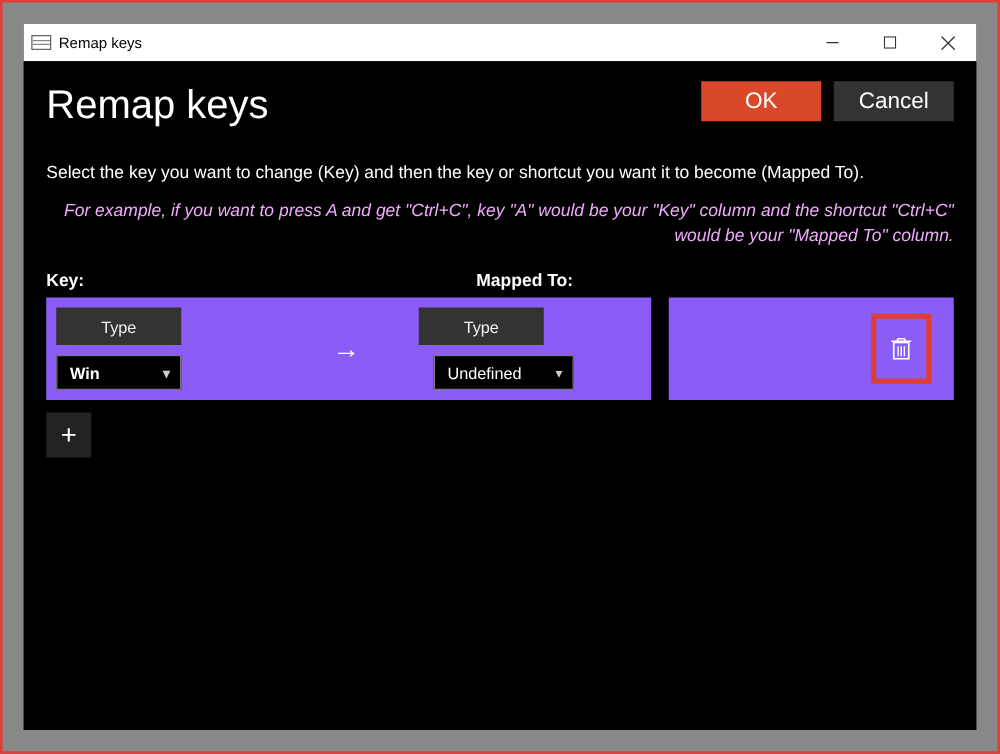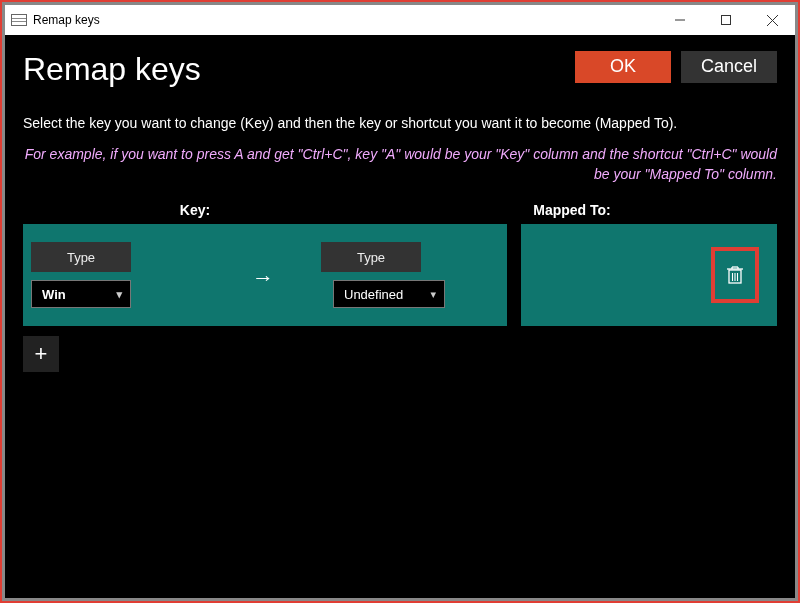--- a/index.html
+++ b/index.html
@@ -1,39 +1,39 @@
 <!DOCTYPE html>
 <html><head>
 <meta charset="utf-8">
 <style>
   * { box-sizing: border-box; margin: 0; padding: 0; }
   html, body { width: 800px; height: 603px; font-family: "Segoe UI", sans-serif; background: #888; }
-  .outer { width: 800px; height: 603px; border: 2px solid #e03e34; background: #888; padding: 3px; }
+  .outer { width: 800px; height: 603px; border: 2px solid #e03e34; background: #888; padding: 17px; }
   .window { width: 100%; height: 100%; background: #000; display: flex; flex-direction: column; }
   .titlebar { height: 30px; background: #fff; display: flex; align-items: center; padding: 0 0 0 6px; color: #000; font-size: 12px; }
   .app-icon { width: 16px; height: 12px; border: 1px solid #666; position: relative; margin-right: 6px; display: flex; flex-direction: column; }
   .app-icon div { flex: 1; border-bottom: 1px solid #888; }
   .app-icon div:last-child { border-bottom: 0; }
   .titlebar-spacer { flex: 1; }
   .tb-btn { width: 46px; height: 30px; display: flex; align-items: center; justify-content: center; color: #333; font-size: 13px; }
   .tb-btn svg { stroke: #333; }
   .content { flex: 1; background: #000; color: #fff; padding: 10px 18px 18px 18px; position: relative; }
   .header-row { display: flex; align-items: center; margin-bottom: 26px; }
   .page-title { font-size: 32px; font-weight: 300; flex: 1; padding-top: 6px; }
   .pill-btn { width: 96px; height: 32px; display: flex; align-items: center; justify-content: center; font-size: 18px; margin-left: 10px; }
   .pill-ok { background: #d94828; color: #fff; }
   .pill-cancel { background: #333; color: #fff; }
   .desc { font-size: 14px; line-height: 1.4; margin-bottom: 10px; }
   .bold { font-weight: 400; }
   .example { font-style: italic; color: #f0abfc; font-size: 14px; line-height: 1.45; margin-bottom: 18px; text-align: right; }
-  .col-heads { display: flex; font-size: 14px; font-weight: 600; margin-bottom: 6px; text-align: center; }
+  .col-heads { display: flex; font-size: 14px; font-weight: 600; margin-bottom: 6px; }
   .col-heads .h1 { width: 344px; }
   .col-heads .h2 { flex: 1; }
   .row-wrap { display: flex; align-items: stretch; gap: 14px; }
-  .panel { background: #0f766e; height: 102px; position: relative; }
+  .panel { background: #8b5cf6; height: 82px; position: relative; }
   .panel.left { width: 484px; display: flex; align-items: center; }
   .panel.right { flex: 1; display: flex; align-items: center; justify-content: flex-end; padding-right: 18px; }
   .key-col { width: 190px; display: flex; flex-direction: column; align-items: flex-start; gap: 8px; padding-left: 8px; }
   .arrow-col { width: 100px; display: flex; align-items: center; justify-content: center; color: #fff; font-size: 22px; }
   .mapped-col { flex: 1; display: flex; flex-direction: column; align-items: flex-start; gap: 8px; padding-left: 8px; }
   .type-btn { width: 100px; height: 30px; background: #333; color: #eee; display: flex; align-items: center; justify-content: center; font-size: 13px; }
   .combo { height: 28px; border: 1px solid #777; background: #000; color: #fff; display: flex; align-items: center; padding: 0 8px 0 10px; font-size: 13px; }
   .combo.win { width: 100px; font-weight: bold; }
   .combo.undef { width: 112px; margin-left: 12px; }
   .combo .lbl { flex: 1; }

